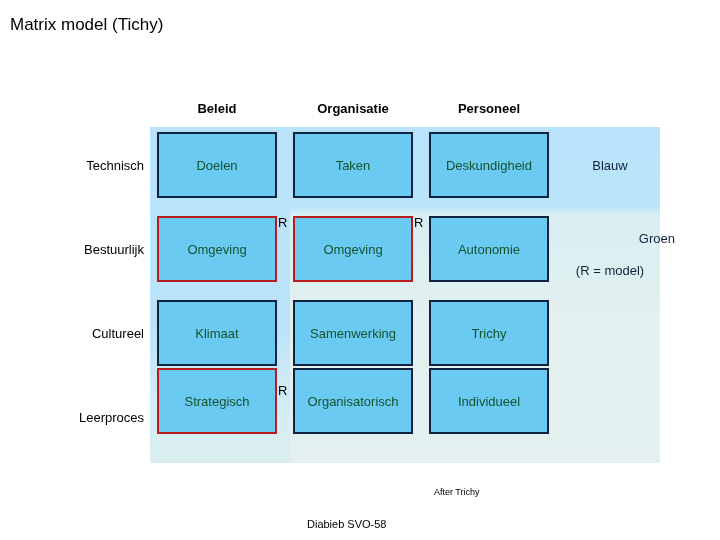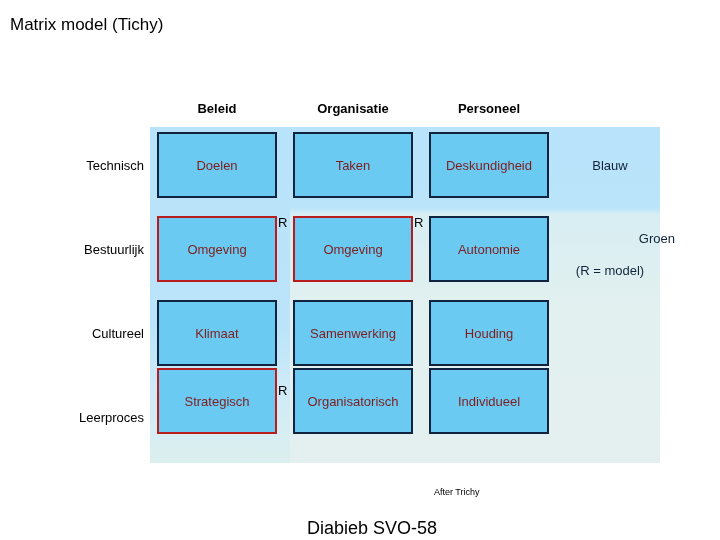--- a/index.html
+++ b/index.html
@@ -96,21 +96,21 @@
   .cell {
     position: absolute;
     width: 120px;
     height: 66px;
     background: #6BCAF2;
     box-sizing: border-box;
     display: flex;
     align-items: center;
     justify-content: center;
     font-size: 13px;
-    color: #7f1d1d;
+    color: #14532d;
     text-align: center;
   }
   .cell.border-black { border: 2px solid #11243f; }
   .cell.border-red   { border: 2px solid #b91c1c; }
 
   
   .c1 { left: 157px; }
   .c2 { left: 293px; }
   .c3 { left: 429px; }
   
@@ -150,21 +150,21 @@
     left: 434px;
     top: 487px;
     font-size: 9px;
     color: #000000;
     white-space: nowrap;
   }
   #footer-diabieb {
     position: absolute;
     left: 307px;
     top: 518px;
-    font-size: 18px;
+    font-size: 11px;
     color: #000000;
     white-space: nowrap;
   }
 </style>
 </head>
 <body>
 
 <div id="slide">
 
   <div id="slide-title">Matrix model (Tichy)</div>
@@ -185,21 +185,21 @@
   <div class="cell border-black c1 r1">Doelen</div>
   <div class="cell border-black c2 r1">Taken</div>
   <div class="cell border-black c3 r1">Deskundigheid</div>
 
   <div class="cell border-red c1 r2">Omgeving</div>
   <div class="cell border-red c2 r2">Omgeving</div>
   <div class="cell border-black c3 r2">Autonomie</div>
 
   <div class="cell border-black c1 r3">Klimaat</div>
   <div class="cell border-black c2 r3">Samenwerking</div>
-  <div class="cell border-black c3 r3">Houding</div>
+  <div class="cell border-black c3 r3">Trichy</div>
 
   <div class="cell border-red c1 r4">Strategisch</div>
   <div class="cell border-black c2 r4">Organisatorisch</div>
   <div class="cell border-black c3 r4">Individueel</div>
 
   <div class="r-marker" id="r-marker-omgeving">R</div>
   <div class="r-marker" id="r-marker-besturing">R</div>
   <div class="r-marker" id="r-marker-strategisch">R</div>
 
   <div class="legend-text" id="legend-blauw">Blauw</div>

